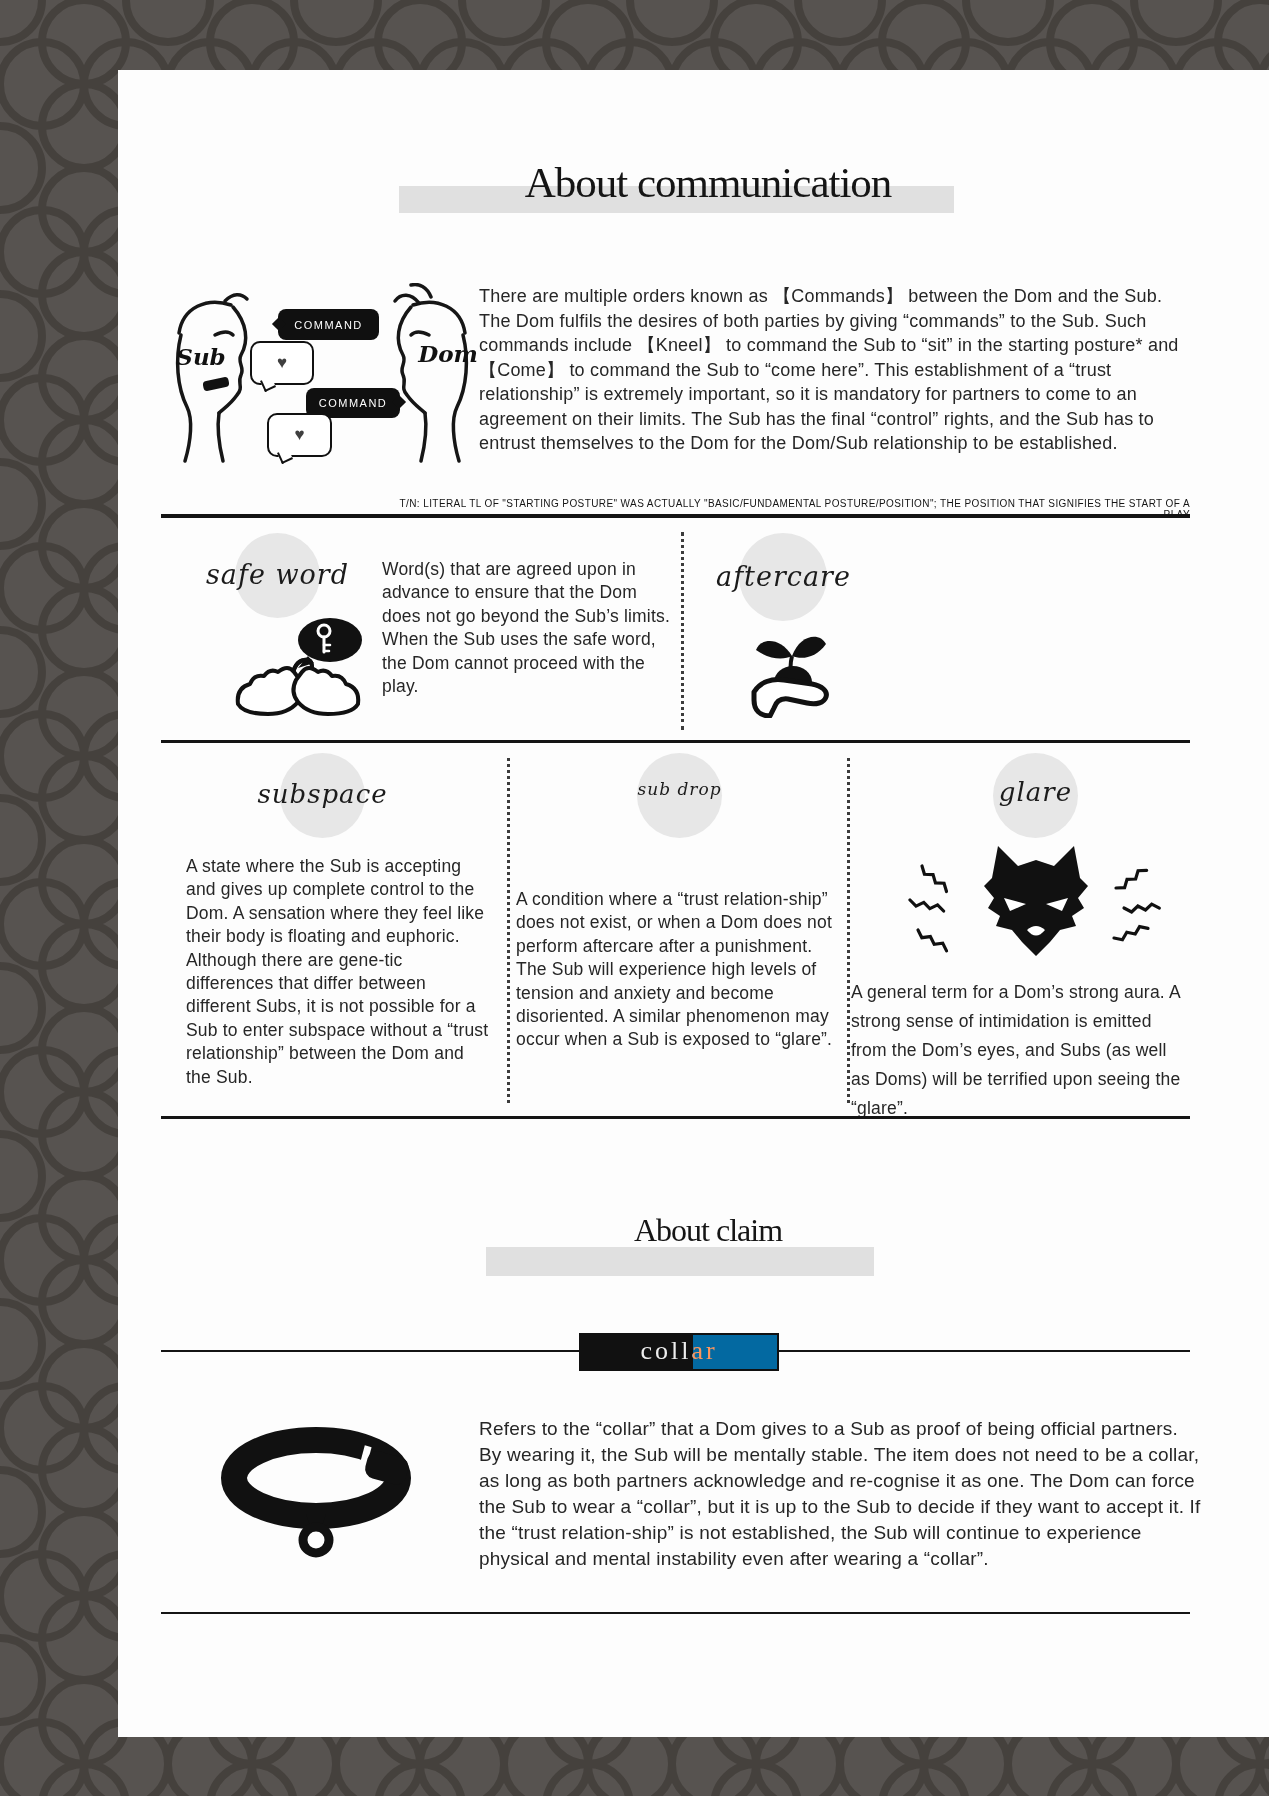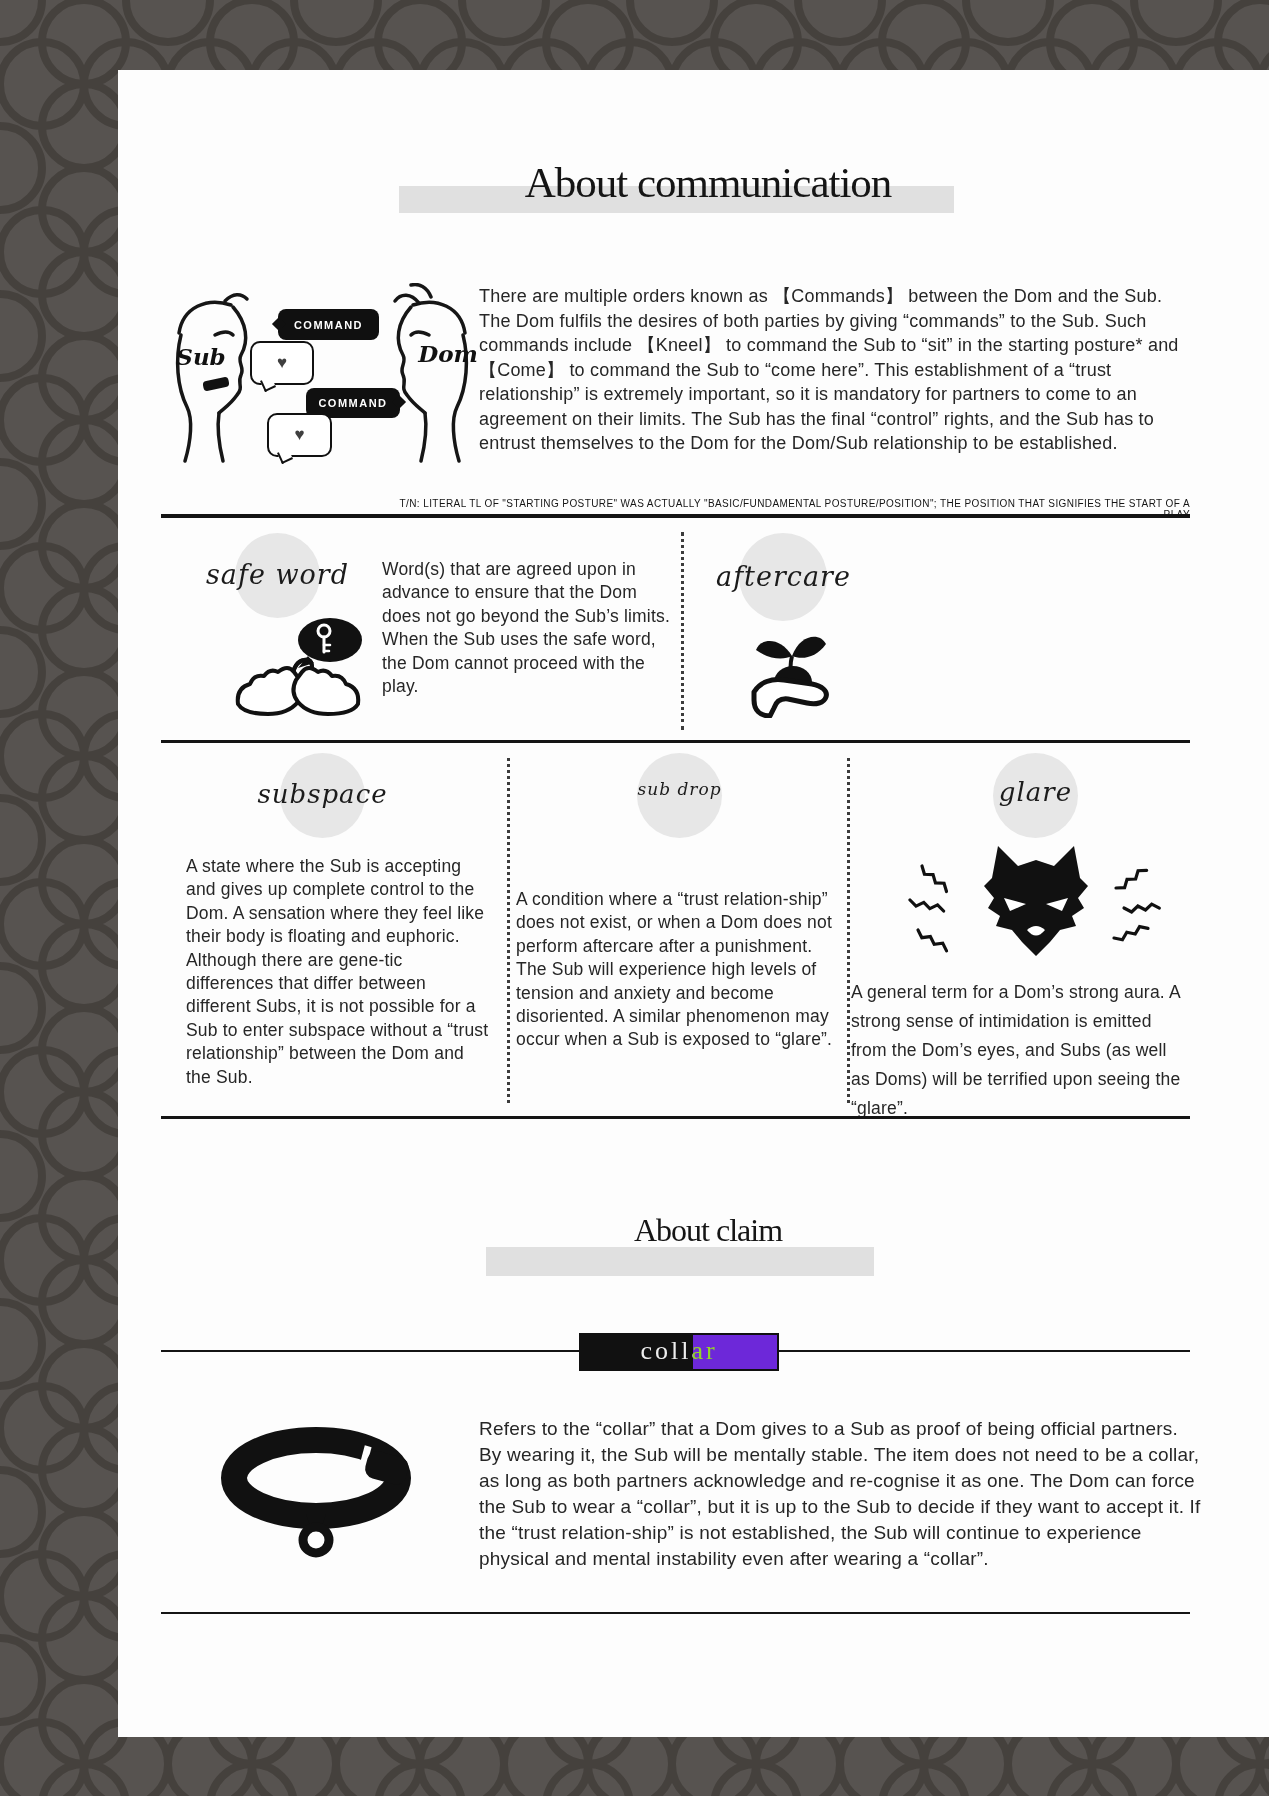--- a/index.html
+++ b/index.html
@@ -68,41 +68,41 @@
   #illus{left:49px;top:213px;width:315px;height:200px}
   #faces-svg{left:0;top:0}
   .person-label{
     font-family:"DejaVu Serif",serif;font-weight:bold;font-style:italic;
     font-size:23px;color:#111;text-align:center;width:60px;
   }
   #sub-label{left:4px;top:60px}
   #dom-label{left:251px;top:57px}
   .cmd{
     background:#101010;color:#fff;border-radius:8px;display:flex;
-    align-items:center;justify-content:center;font-weight:bold;
+    align-items:center;justify-content:center;font-weight:normal;
     font-size:11px;letter-spacing:1.5px;
   }
   #cmd1{left:111px;top:26px;width:101px;height:31px}
   #cmd2{left:139px;top:105px;width:94px;height:30px}
   .tail-b{position:absolute;width:10px;height:10px;background:#101010;
           transform:rotate(45deg)}
   #cmd1 .tail-b{left:-4px;top:10px}
   #cmd2 .tail-b{right:-4px;top:9px}
   .heart-bubble{
     background:#fff;border:2.5px solid #111;border-radius:10px;display:flex;
     align-items:center;justify-content:center;font-size:17px;color:#3f3f3f;
   }
   .tail-w{position:absolute;width:10px;height:10px;background:#fff;
           border-right:2.5px solid #111;border-bottom:2.5px solid #111;
           transform:rotate(65deg);left:10px;bottom:-7px}
   #heart1{left:83px;top:58px;width:60px;height:40px}
   #heart2{left:100px;top:130px;width:61px;height:40px}
   
   #collar-box{
-    left:461px;top:1263px;width:196px;height:34px;background:#6d28d9;
+    left:461px;top:1263px;width:196px;height:34px;background:#0369a1;
     border:2px solid #111;z-index:2;
   }
   #collar-black{position:absolute;left:0;top:0;width:57%;height:100%;background:#111}
   #collar-word{
     position:absolute;left:0;top:1px;width:100%;text-align:center;
     font-family:"Liberation Serif","DejaVu Serif",serif;font-size:26px;
     letter-spacing:3px;color:#fff;mix-blend-mode:difference;
   }
   #collar-icon{left:100px;top:1352px}
   #collar-text{left:361px;top:1346px;width:722px;font-size:19px;line-height:26px}

